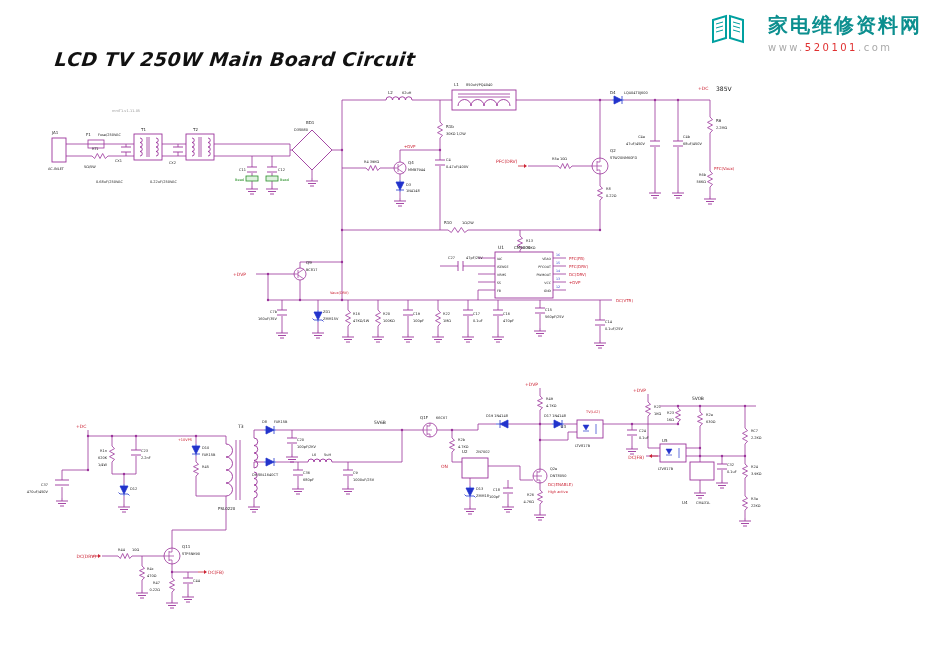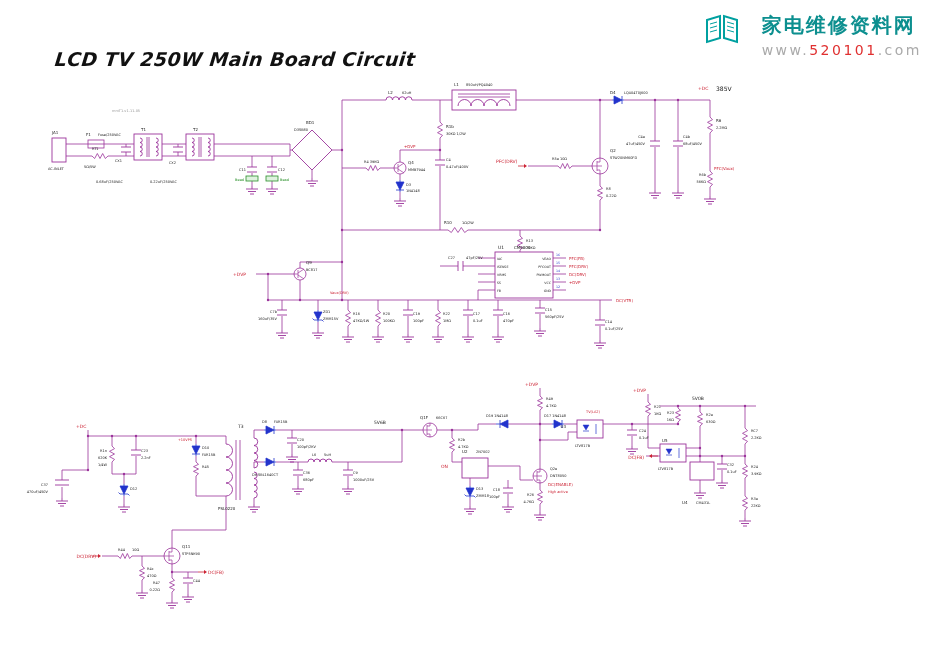--- a/index.html
+++ b/index.html
@@ -3,21 +3,21 @@
 <meta charset="utf-8">
 <style>
   html,body{margin:0;padding:0;background:#ffffff;}
   .screen{position:relative;width:950px;height:672px;background:#ffffff;overflow:hidden;
           font-family:"DejaVu Sans",sans-serif;}
   .title{position:absolute;left:55px;top:48px;font-size:19px;font-weight:bold;font-style:italic;
          color:#111;letter-spacing:0.4px;transform:skewX(-6deg);white-space:nowrap;}
   .logo{position:absolute;right:28px;top:12px;display:flex;align-items:flex-start;}
   .logo-text{margin-left:22px;}
   .logo-name{font-size:20px;font-weight:bold;color:#0c8f8f;letter-spacing:2px;white-space:nowrap;}
-  .logo-url{margin-top:3px;font-size:14px;letter-spacing:2.5px;color:#aaaaaa;white-space:nowrap;}
+  .logo-url{margin-top:3px;font-size:10px;letter-spacing:2.5px;color:#aaaaaa;white-space:nowrap;}
   .logo-url .num{color:#e03030;}
   #schematic{position:absolute;left:0;top:0;}
 </style>
 </head>
 <body>
 
 <div class="screen">
 
   <div class="title">LCD TV 250W Main Board Circuit</div>
 

